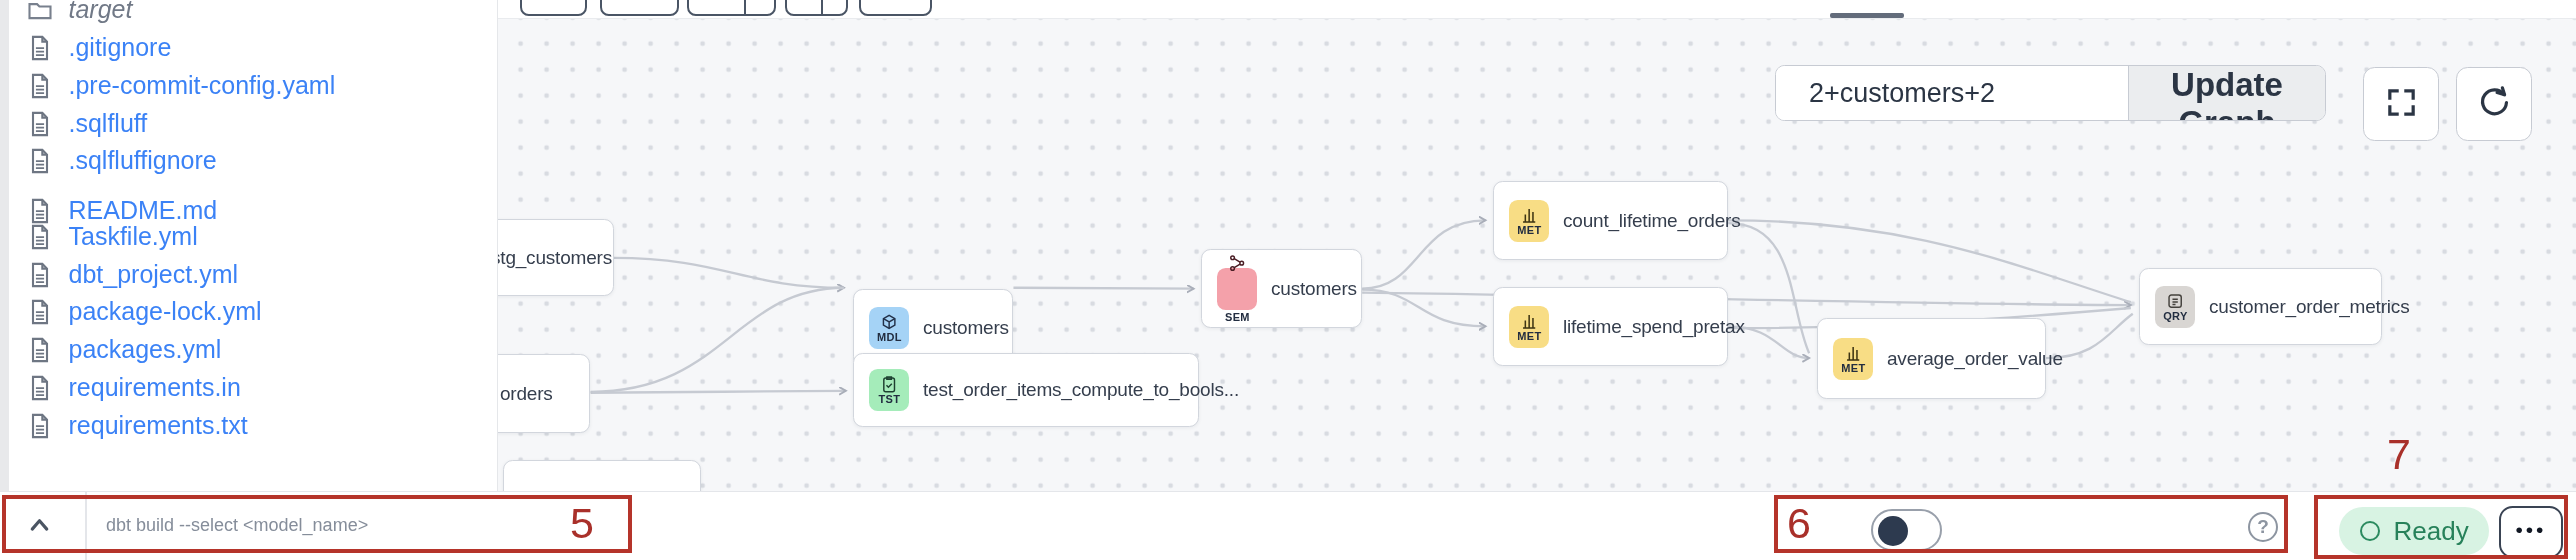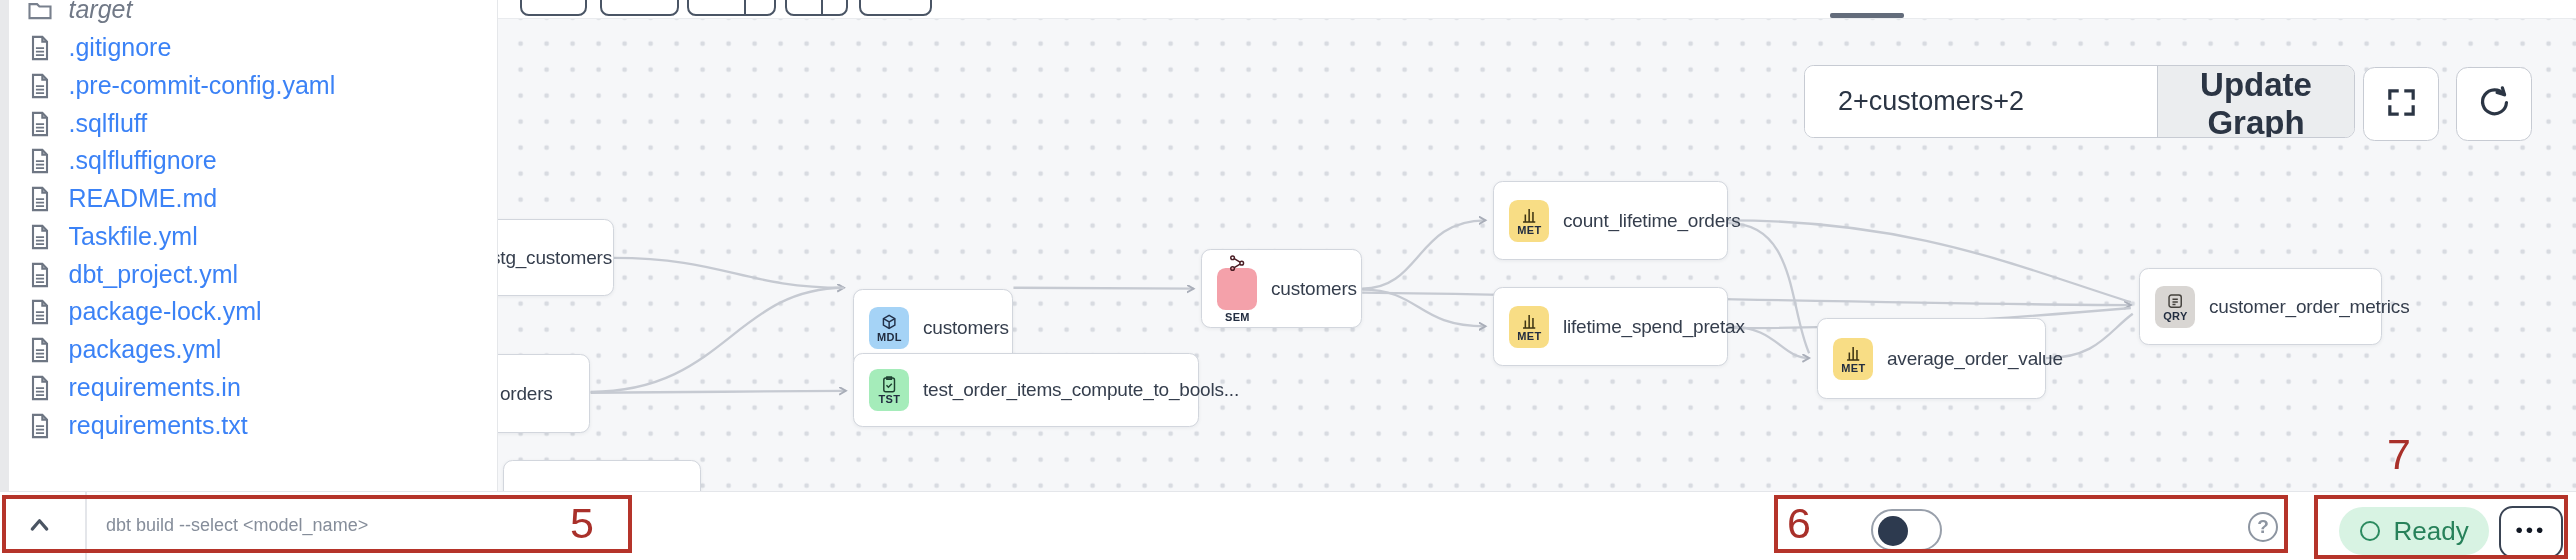--- a/index.html
+++ b/index.html
@@ -25,22 +25,22 @@
     box-shadow:0 1px 3.9px rgba(30,40,60,.07); display:flex; align-items:center; }
   .node-label { position:absolute; font-size:19px; color:#353e4d; white-space:nowrap;
     top:50%; transform:translateY(-50%); letter-spacing:-0.2px; }
   .badge { position:absolute; left:15.4px; top:50%; transform:translateY(-50%);
     width:40px; height:42px; border-radius:8.7px; display:flex; flex-direction:column;
     align-items:center; justify-content:center; gap:1px; }
   .badge svg { width:18.3px; height:18.3px; display:block; }
   .badge .code { font-size:11px; font-weight:700; color:#222d40; line-height:10.6px; letter-spacing:0.3px; }
 
   
-  #selector-group { position:absolute; left:1277px; top:46px; height:73px; display:flex;
-    border:1.9px solid #c7cbd3; border-radius:9.6px; background:#fff; overflow:hidden; z-index:4;margin-left:29px; }
+  #selector-group { position:absolute; left:1277px; top:46px; height:56px; display:flex;
+    border:1.9px solid #c7cbd3; border-radius:9.6px; background:#fff; overflow:hidden; z-index:4; }
   #selector-input { width:352px; height:100%; border:none; outline:none; background:#fff;
     font-family:"Liberation Sans",sans-serif; font-size:27px; color:#2b3544; padding:0 0 0 33px; }
   #update-graph-btn { width:197px; height:100%; background:#ebedef; border:none;
     border-left:1.9px solid #c7cbd3; font-family:"Liberation Sans",sans-serif;
     font-size:33px; font-weight:600; color:#2b3544; cursor:pointer; }
   .icon-btn { position:absolute; top:48px; width:76px; height:74px; background:#fff;
     border:1.9px solid #c7cbd3; border-radius:11.6px; display:flex; align-items:center;
     justify-content:center; z-index:4; cursor:pointer; }
   #fullscreen-btn { left:1865px; }
   #refresh-btn { left:1958px; }
@@ -282,21 +282,21 @@
         <span class="file-label">.sqlfluff</span>
       </div>
       <div class="file-row" style="top: 141px;">
         <span style="width: 28px; height: 28px; flex: 0 0 auto;"><svg viewBox="0 0 24 24" fill="none" stroke="#6e7683" stroke-width="1.8">
             <path d="M6 2.5h8l4 4V21.5H6z"></path>
             <path d="M14 2.5v4h4"></path>
             <path d="M8.5 12h7M8.5 15h7M8.5 18h7" stroke-width="1.5"></path>
           </svg></span>
         <span class="file-label">.sqlfluffignore</span>
       </div>
-      <div class="file-row" style="top: 179px;">
+      <div class="file-row" style="top: 191px;">
         <span style="width: 28px; height: 28px; flex: 0 0 auto;"><svg viewBox="0 0 24 24" fill="none" stroke="#6e7683" stroke-width="1.8">
             <path d="M6 2.5h8l4 4V21.5H6z"></path>
             <path d="M14 2.5v4h4"></path>
             <path d="M8.5 12h7M8.5 15h7M8.5 18h7" stroke-width="1.5"></path>
           </svg></span>
         <span class="file-label">README.md</span>
       </div>
       <div class="file-row" style="top: 217px;">
         <span style="width: 28px; height: 28px; flex: 0 0 auto;"><svg viewBox="0 0 24 24" fill="none" stroke="#6e7683" stroke-width="1.8">
             <path d="M6 2.5h8l4 4V21.5H6z"></path>

